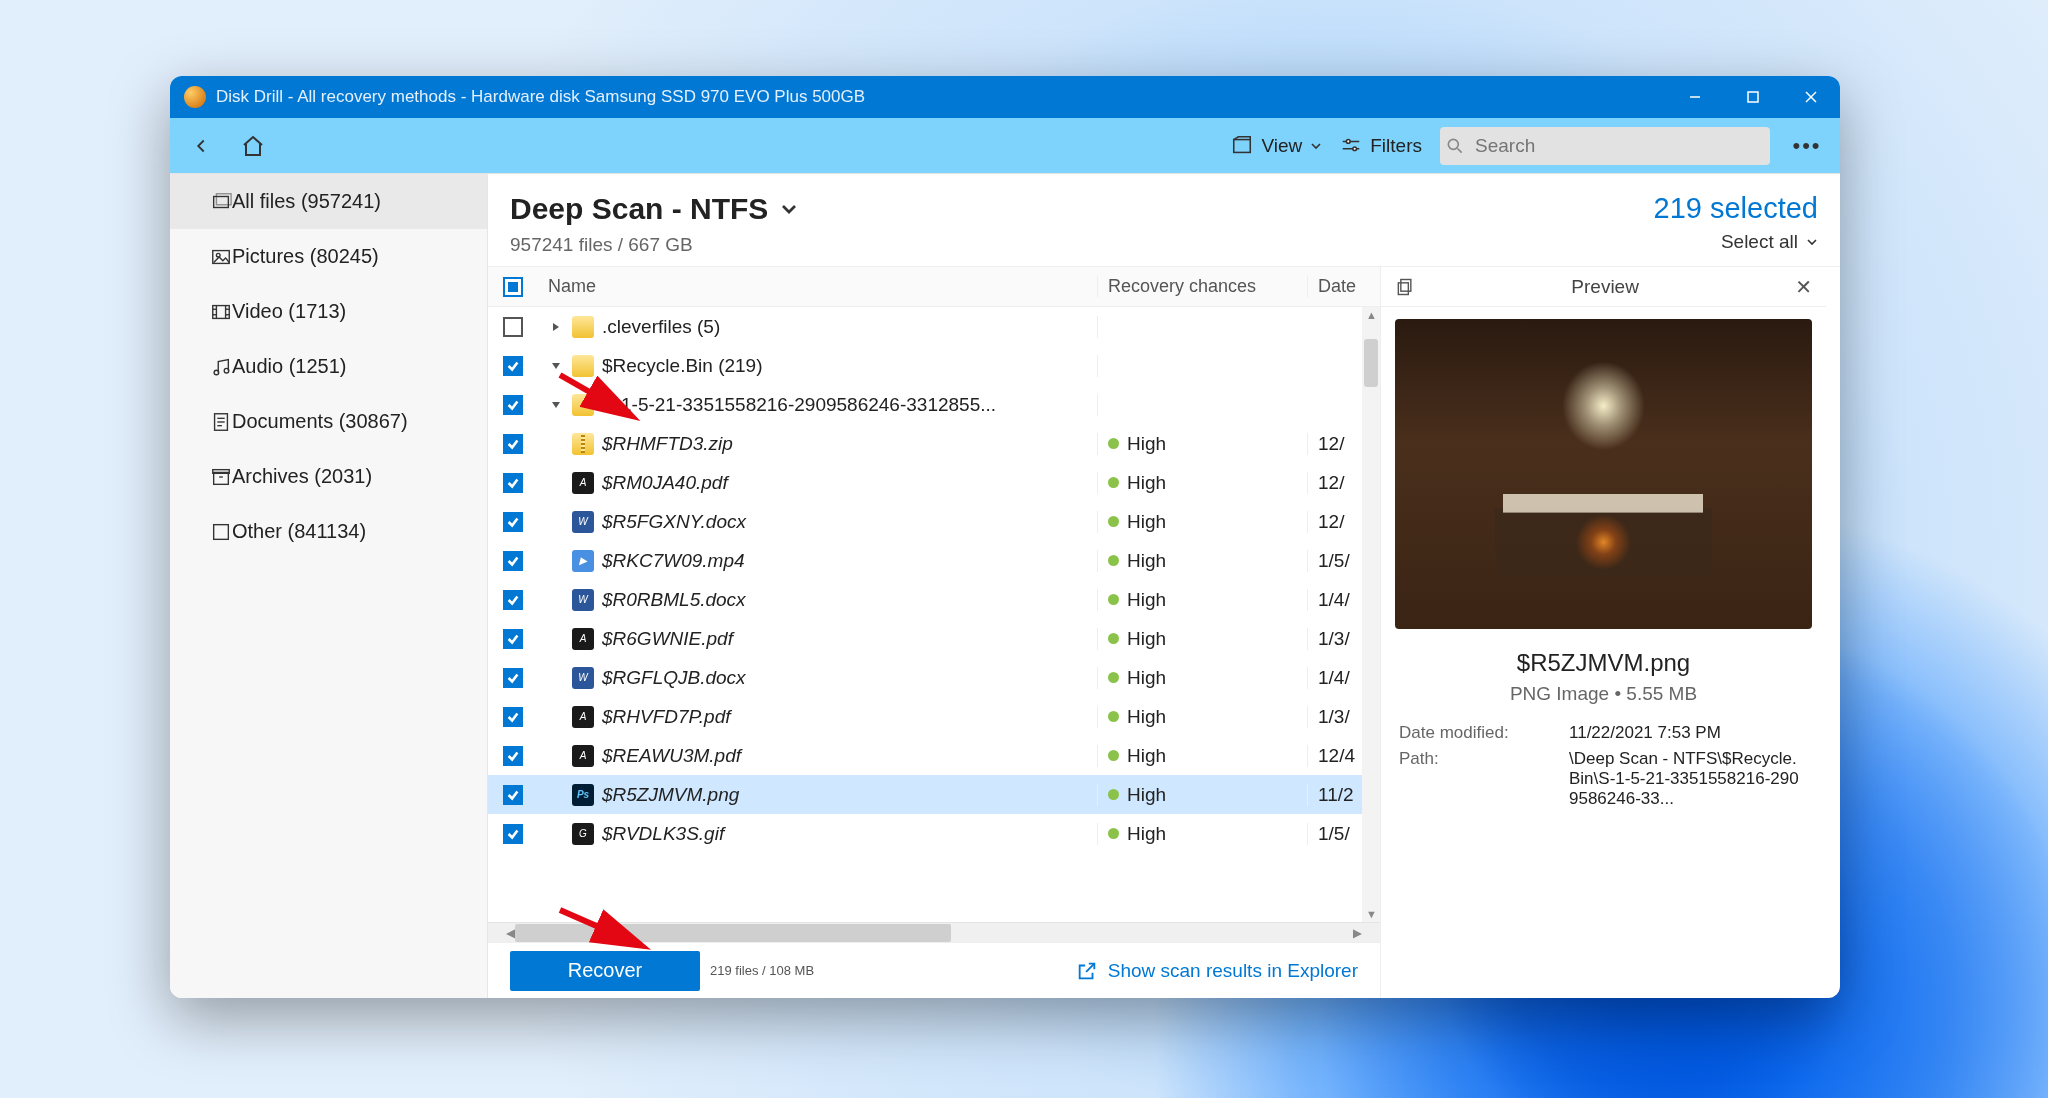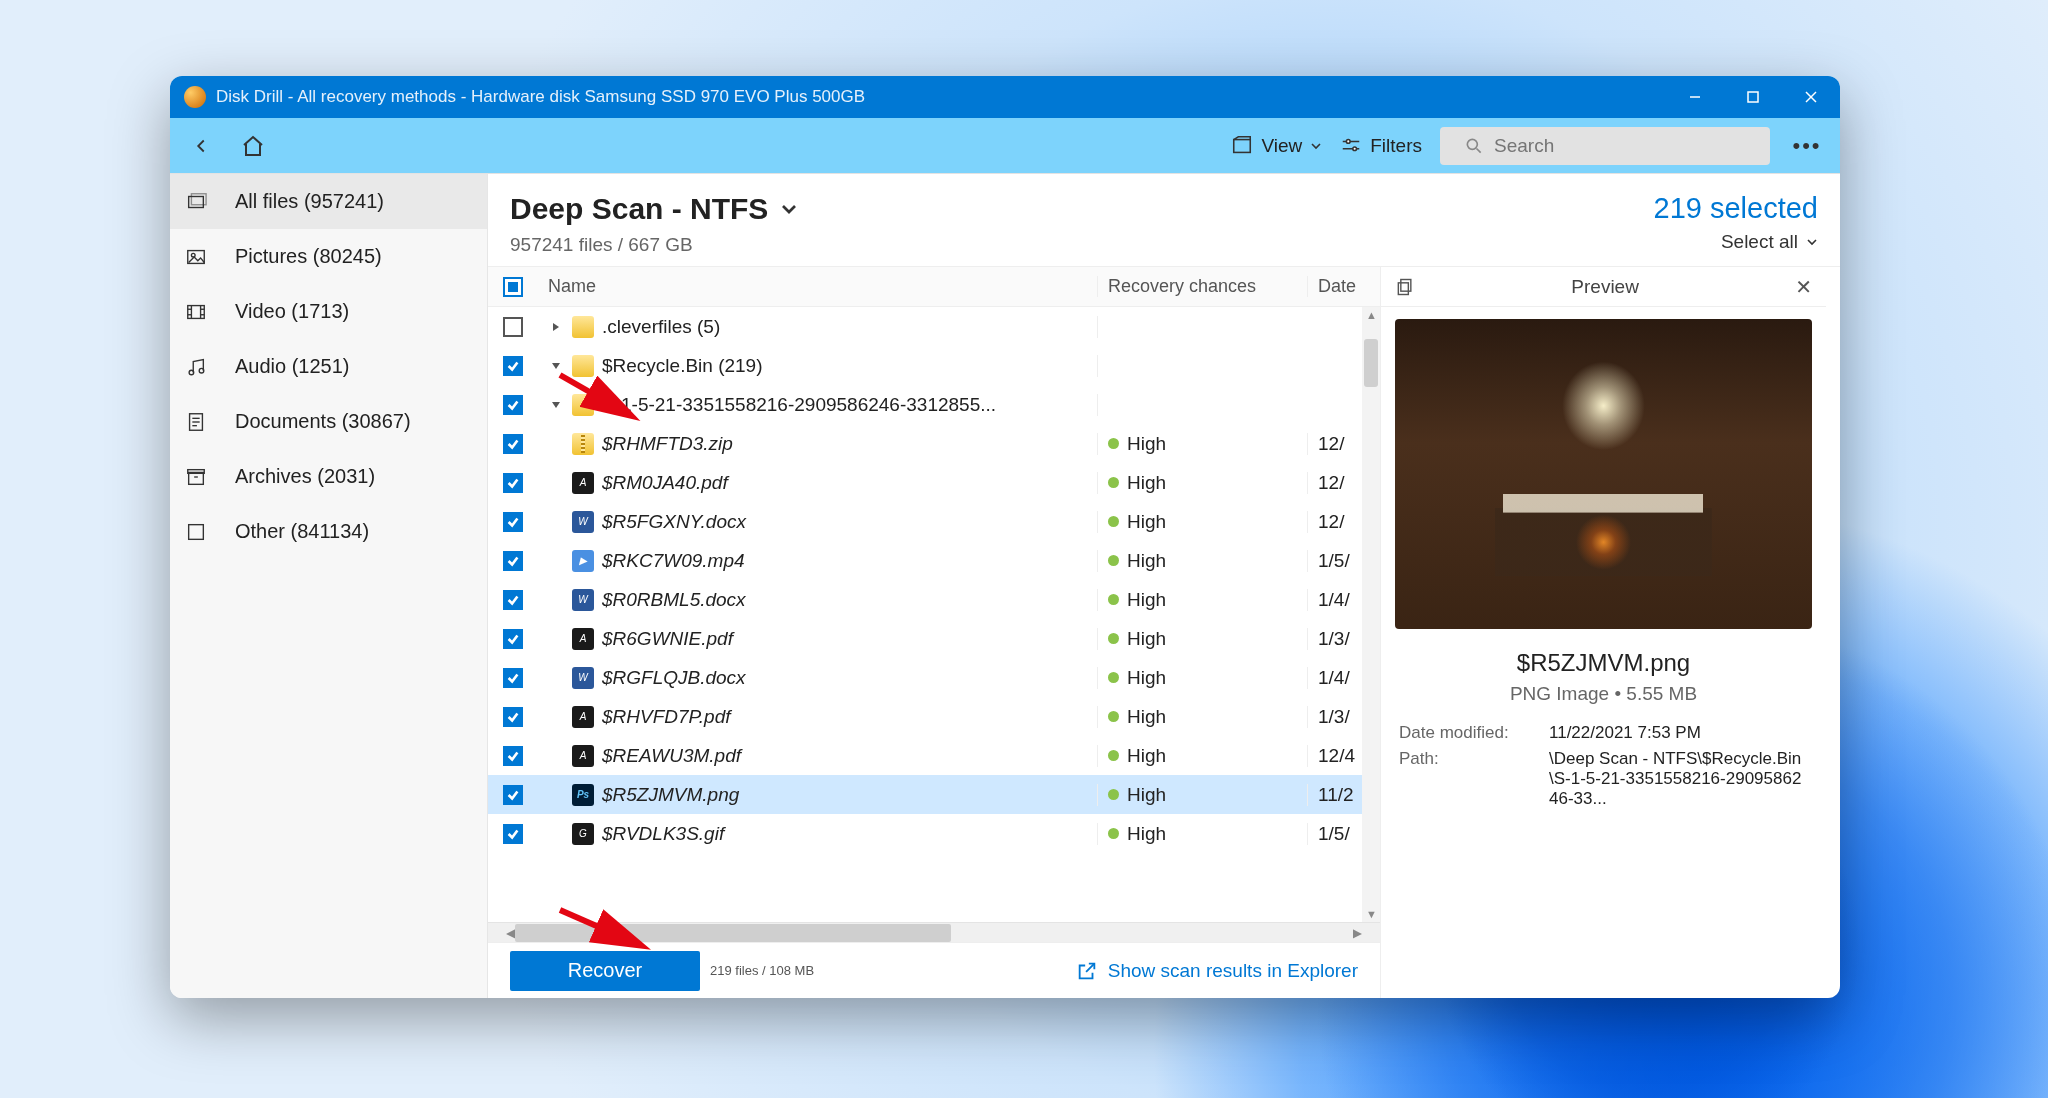--- a/index.html
+++ b/index.html
@@ -39,32 +39,32 @@
 
   .toolbar {
     height: 56px; background: #7dd3fc; border-bottom:1px solid #e3e3e3;
     display:flex; align-items:center; padding: 0 14px; gap: 18px;
   }
   .toolbar .nav-btn { width:34px; height:34px; display:flex; align-items:center; justify-content:center; border-radius:4px; }
   .toolbar .flex-grow { flex: 1; }
   .toolbar .ctl { display:flex; align-items:center; gap:8px; font-size:19px; color:#222; }
   .toolbar .search {
     width: 330px; height:38px; background:#e2e2e2; border-radius:4px;
-    display:flex; align-items:center; padding: 0 24px; gap:10px; color:#888;
+    display:flex; align-items:center; padding: 0 5px; gap:10px; color:#888;
     font-size:19px;
   }
   .toolbar .search input { border:none; background:transparent; flex:1; font-size:19px; outline:none; color:#333; }
   .toolbar .more { width:38px; height:38px; display:flex; align-items:center; justify-content:center; font-size:22px; letter-spacing:2px; color:#333;}
 
   .content { flex:1; display:flex; overflow:hidden; }
 
   .sidebar { width:318px; background:#f7f7f7; border-right:1px solid #e6e6e6; }
   .sidebar-item {
-    display:flex; align-items:center; gap:28px;
-    padding: 16px 15px; font-size:20px; color:#222;
+    display:flex; align-items:center; gap:0;
+    padding: 16px 40px; font-size:20px; color:#222;
   }
   .sidebar-item.active { background:#e9e9e9; }
   .sidebar-item .si-icon { width:22px; height:22px; display:flex; align-items:center; justify-content:center; }
   .sidebar-item .si-icon svg { width:22px; height:22px; stroke:#333; fill:none; stroke-width:1.5;}
 
   .main { flex:1; display:flex; flex-direction:column; overflow:hidden; }
   .main-header { padding: 18px 22px 10px 22px; display:flex; }
   .mh-left { flex:1; }
   .mh-title { font-size:30px; font-weight:600; color:#222; display:flex; align-items:center; gap:12px;}
   .mh-sub { font-size:19px; color:#666; margin-top:8px; }
@@ -140,21 +140,21 @@
       linear-gradient(rgba(230,220,200,0.85), rgba(230,220,200,0.85)) 50% 60%/48% 6% no-repeat,
       linear-gradient(rgba(60,40,25,0.9), rgba(60,40,25,0.9)) 50% 78%/52% 22% no-repeat,
       linear-gradient(180deg, #2a1a10 0%, #4a2f1c 40%, #3a2414 100%);
     position:relative;
   }
   .pv-filename { text-align:center; font-size:24px; color:#222; margin-top:8px;}
   .pv-meta { text-align:center; font-size:19px; color:#666; margin-top:6px;}
   .pv-props { margin: 18px 18px 0 18px; font-size:17px; color:#444; }
   .pv-props .prow { display:flex; margin-bottom:6px; }
   .pv-props .plabel { width:150px; color:#666; }
-  .pv-props .pval { flex:1; color:#222; word-break:break-all;}
+  .pv-props .pval { flex:1; color:#222; word-break:break-all;margin-left:20px;}
 
   
   .arrow { position:absolute; pointer-events:none; }
   .arrow svg { overflow:visible; }
   .vscroll-track { position:absolute; right:0; top:0; bottom:0; width:18px; background:#f3f3f3;}
   .vscroll-thumb { position:absolute; right:2px; top:32px; width:14px; height:48px; background:#cfcfcf; border-radius:3px;}
   .vscroll-arrow { position:absolute; right:3px; font-size:11px; color:#888;}
 </style>
 </head>
 <body>

